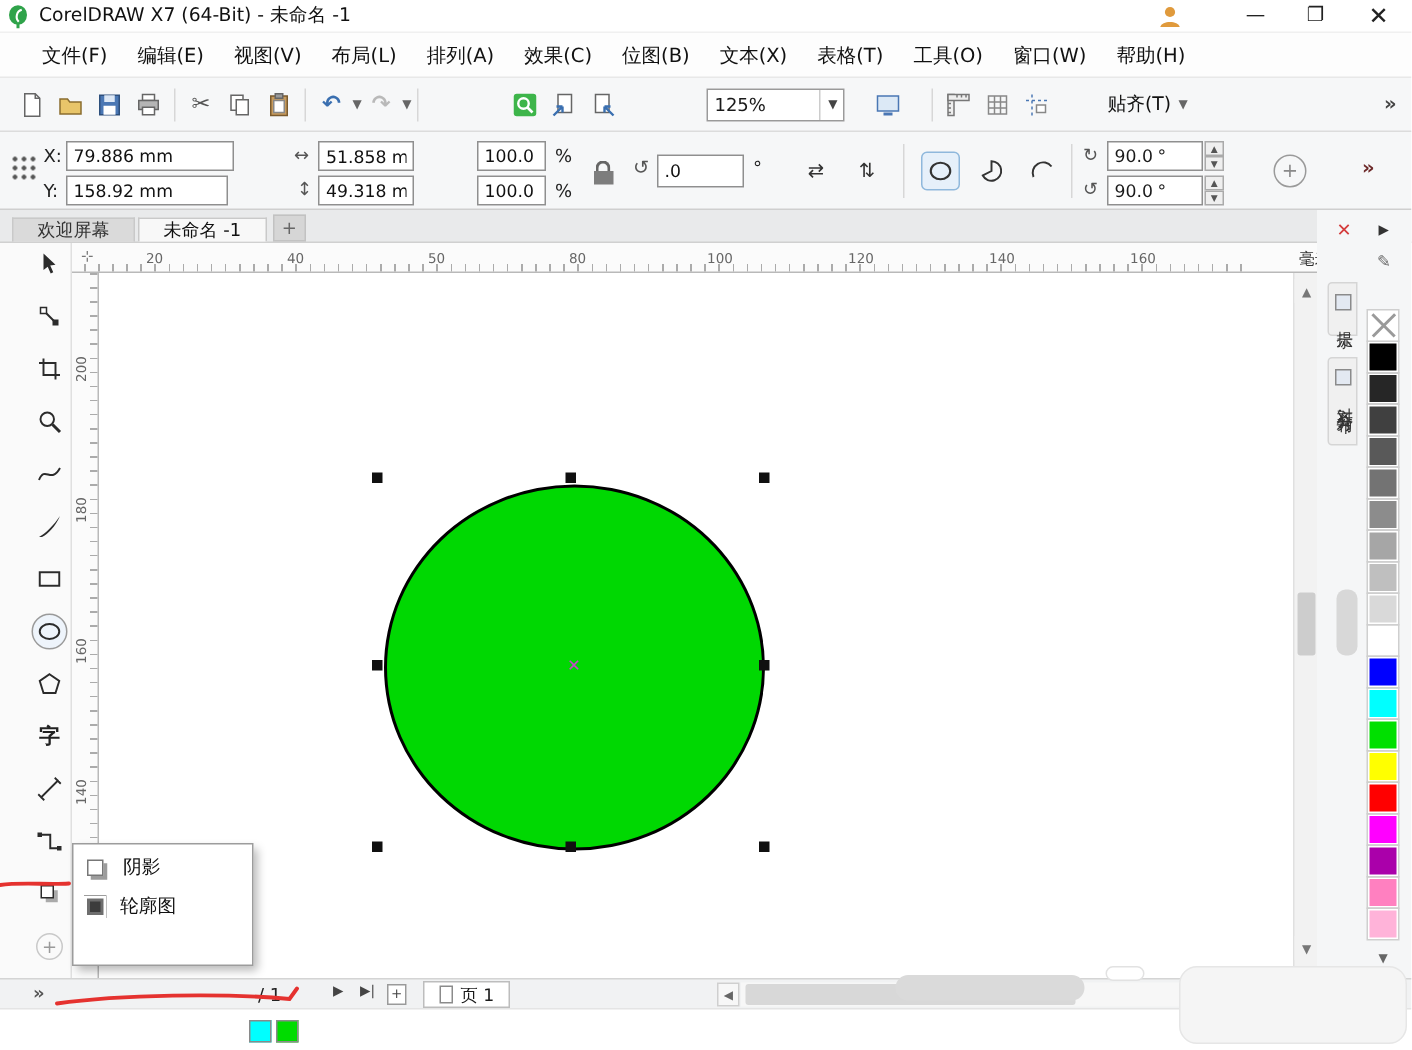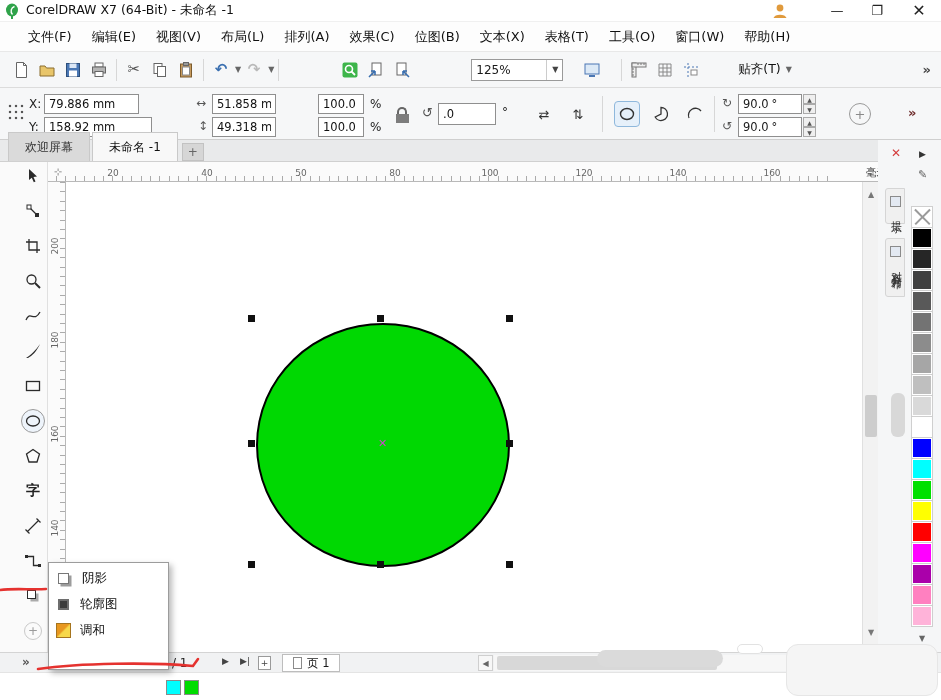--- a/index.html
+++ b/index.html
@@ -46,28 +46,28 @@
   .shape-btn.pressed{background:#e6f0fa;border:1px solid #8fb8dc;border-radius:4px;}
   .spinbox{position:absolute;width:64px;height:20px;border:1px solid #8f8f8f;background:#fff;display:flex;align-items:center;padding:0 4px;font-size:11.5px;gap:3px;}
   .spincol{position:absolute;width:13px;height:20px;display:flex;flex-direction:column;}
   .spincol span{flex:1;border:1px solid #aaa;background:#efefef;font-size:6px;display:flex;align-items:center;justify-content:center;color:#555;}
   .vsep{position:absolute;top:8px;width:1px;height:36px;background:#d7d7d7;}
   .target-btn{position:absolute;left:849px;top:15px;width:22px;height:22px;border:1.5px solid #9a9a9a;border-radius:50%;color:#8a8a8a;display:flex;align-items:center;justify-content:center;font-size:13px;}
   .pb-overflow{position:absolute;left:908px;top:17px;font-weight:bold;color:#6d2a2a;font-size:13px;}
 
   
   .doctabs{position:absolute;left:0;top:140px;width:941px;height:22px;background:#e9eaeb;border-bottom:1px solid #d0d0d0;display:flex;align-items:flex-end;padding-left:8px;}
-  .dtab{height:29px;display:flex;align-items:center;padding:0 16px;font-size:12px;border:1px solid #c9c9c9;border-bottom:none;background:#dadada;color:#333;margin-right:2px;}
+  .dtab{height:16px;display:flex;align-items:center;padding:0 16px;font-size:12px;border:1px solid #c9c9c9;border-bottom:none;background:#dadada;color:#333;margin-right:2px;}
   .dtab.active{background:#f8f8f8;color:#111;}
   .newtab{width:22px;height:18px;background:#d6d6d6;border:1px solid #c2c2c2;display:flex;align-items:center;justify-content:center;color:#666;font-size:12px;margin-left:2px;}
 
   
   .hruler{position:absolute;left:48px;top:162px;width:847px;height:20px;background:#fbfbfb;border-bottom:1px solid #b9b9b9;}
   .hruler::after{content:"";position:absolute;left:8px;right:64px;bottom:0;height:5px;background:repeating-linear-gradient(to right,#ababab 0 1px,transparent 1px 9.4px);}
-  .htick{position:absolute;top:6px;transform:translateX(-50%);font-size:9px;color:#666;margin-left:10px;}
+  .htick{position:absolute;top:6px;transform:translateX(-50%);font-size:9px;color:#666;}
   .ruler-unit{position:absolute;right:8px;top:4px;font-size:10.5px;color:#333;}
   .origin-icon{position:absolute;left:6px;top:4px;font-size:10px;color:#777;}
   .vruler{position:absolute;left:48px;top:182px;width:18px;height:470px;background:#fbfbfb;border-right:1px solid #b9b9b9;}
   .vruler::after{content:"";position:absolute;top:0;bottom:0;right:0;width:5px;background:repeating-linear-gradient(to bottom,#ababab 0 1px,transparent 1px 9.4px);}
   .vtick{position:absolute;left:-8px;width:30px;text-align:center;transform:rotate(-90deg);font-size:9px;color:#666;}
 
   
   .toolbox{position:absolute;left:0;top:162px;width:48px;height:490px;background:#fafafa;border-right:1px solid #e0e0e0;}
   .tool{position:absolute;left:21px;width:24px;height:24px;display:flex;align-items:center;justify-content:center;}
   .tool svg{display:block;}
@@ -268,21 +268,21 @@
   <span class="snap-btn">
     <span>贴齐(T)</span>
     <span class="drop-arrow">▼</span>
   </span>
   <span class="overflow">»</span>
 </div>
 
 <div class="propbar">
   <div class="dots-grid"></div>
   <span class="lab" style="left:29px;top:9px;">X:</span>
-  <input class="pinput" style="left: 44px; top: 6px; width: 95px;" value="79.886 mm">
+  <input class="pinput" style="left: 44px; top: 6px; width: 112px;" value="79.886 mm">
   <span class="lab" style="left:29px;top:32px;">Y:</span>
   <input class="pinput" style="left: 44px; top: 29px; width: 108px;" value="158.92 mm">
 
   <span class="lab" style="left:196px;top:8px;color:#555;">↔</span>
   <input class="pinput" style="left: 212px; top: 6px; width: 64px;" value="51.858 mm">
   <span class="lab" style="left:198px;top:31px;color:#555;">↕</span>
   <input class="pinput" style="left: 212px; top: 29px; width: 64px;" value="49.318 mm">
 
   <input class="pinput" style="left: 318px; top: 6px; width: 46px;" value="100.0">
   <span class="lab" style="left:370px;top:9px;">%</span>
@@ -526,24 +526,20 @@
 <div class="flyout">
   <div class="frow">
     <span class="fi-shadow"></span>
     <span>阴影</span>
   </div>
   <div class="frow">
     <span class="fi fi-contour"></span>
     <span>轮廓图</span>
   </div>
   <div class="frow">
-    <span class="fi fi-blend"></span>
-    <span>调和</span>
-  </div>
-  <div class="frow">
     
   </div>
 </div>
 
 <div class="blob" style="left:597px;top:650px;width:126px;height:17px;background:#dadada;border-radius:9px;"></div>
 <div class="blob" style="left:737px;top:644px;width:26px;height:10px;background:#fff;border:1px solid #e2e2e2;border-radius:5px;"></div>
 <div class="blob" style="left:786px;top:644px;width:152px;height:52px;background:#f5f5f5;border:1px solid #e6e6e6;border-radius:12px;"></div>
 
 <svg class="annot" width="941" height="700" viewBox="0 0 941 700">
   <path d="M0 590 C14 588 32 590 46 589" stroke="#e5322f" stroke-width="2.6" fill="none" stroke-linecap="round"></path>

